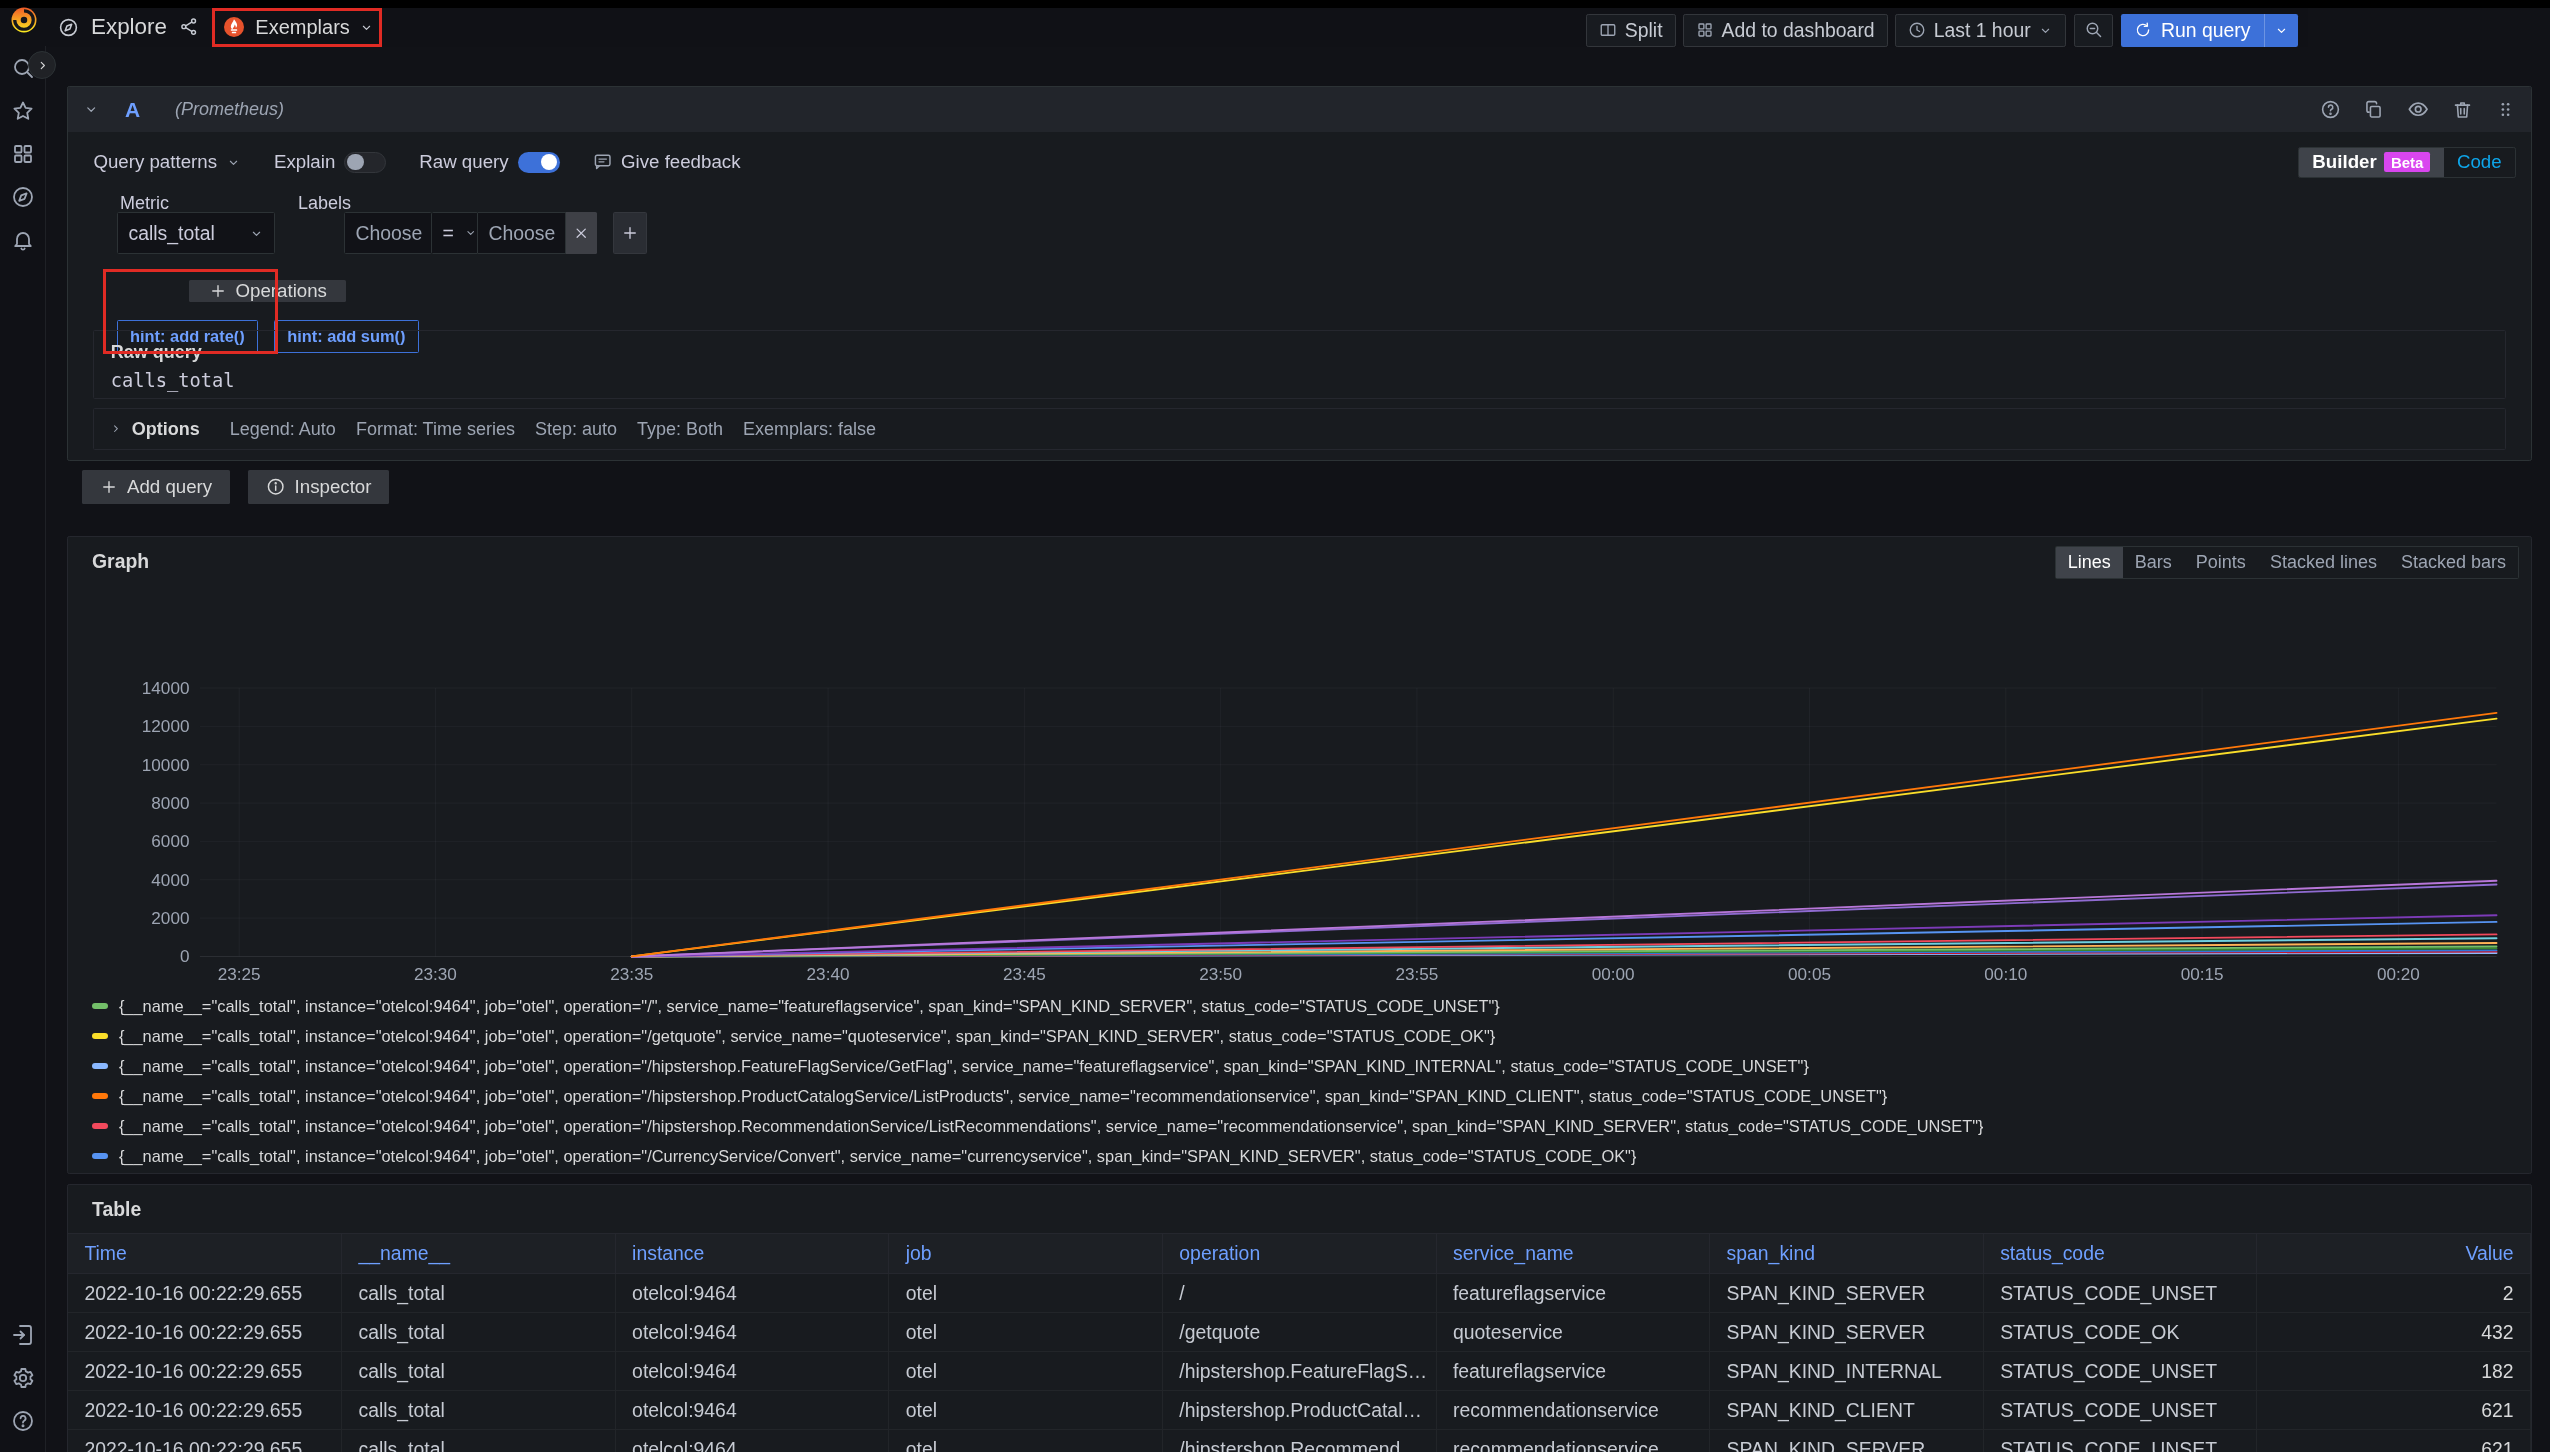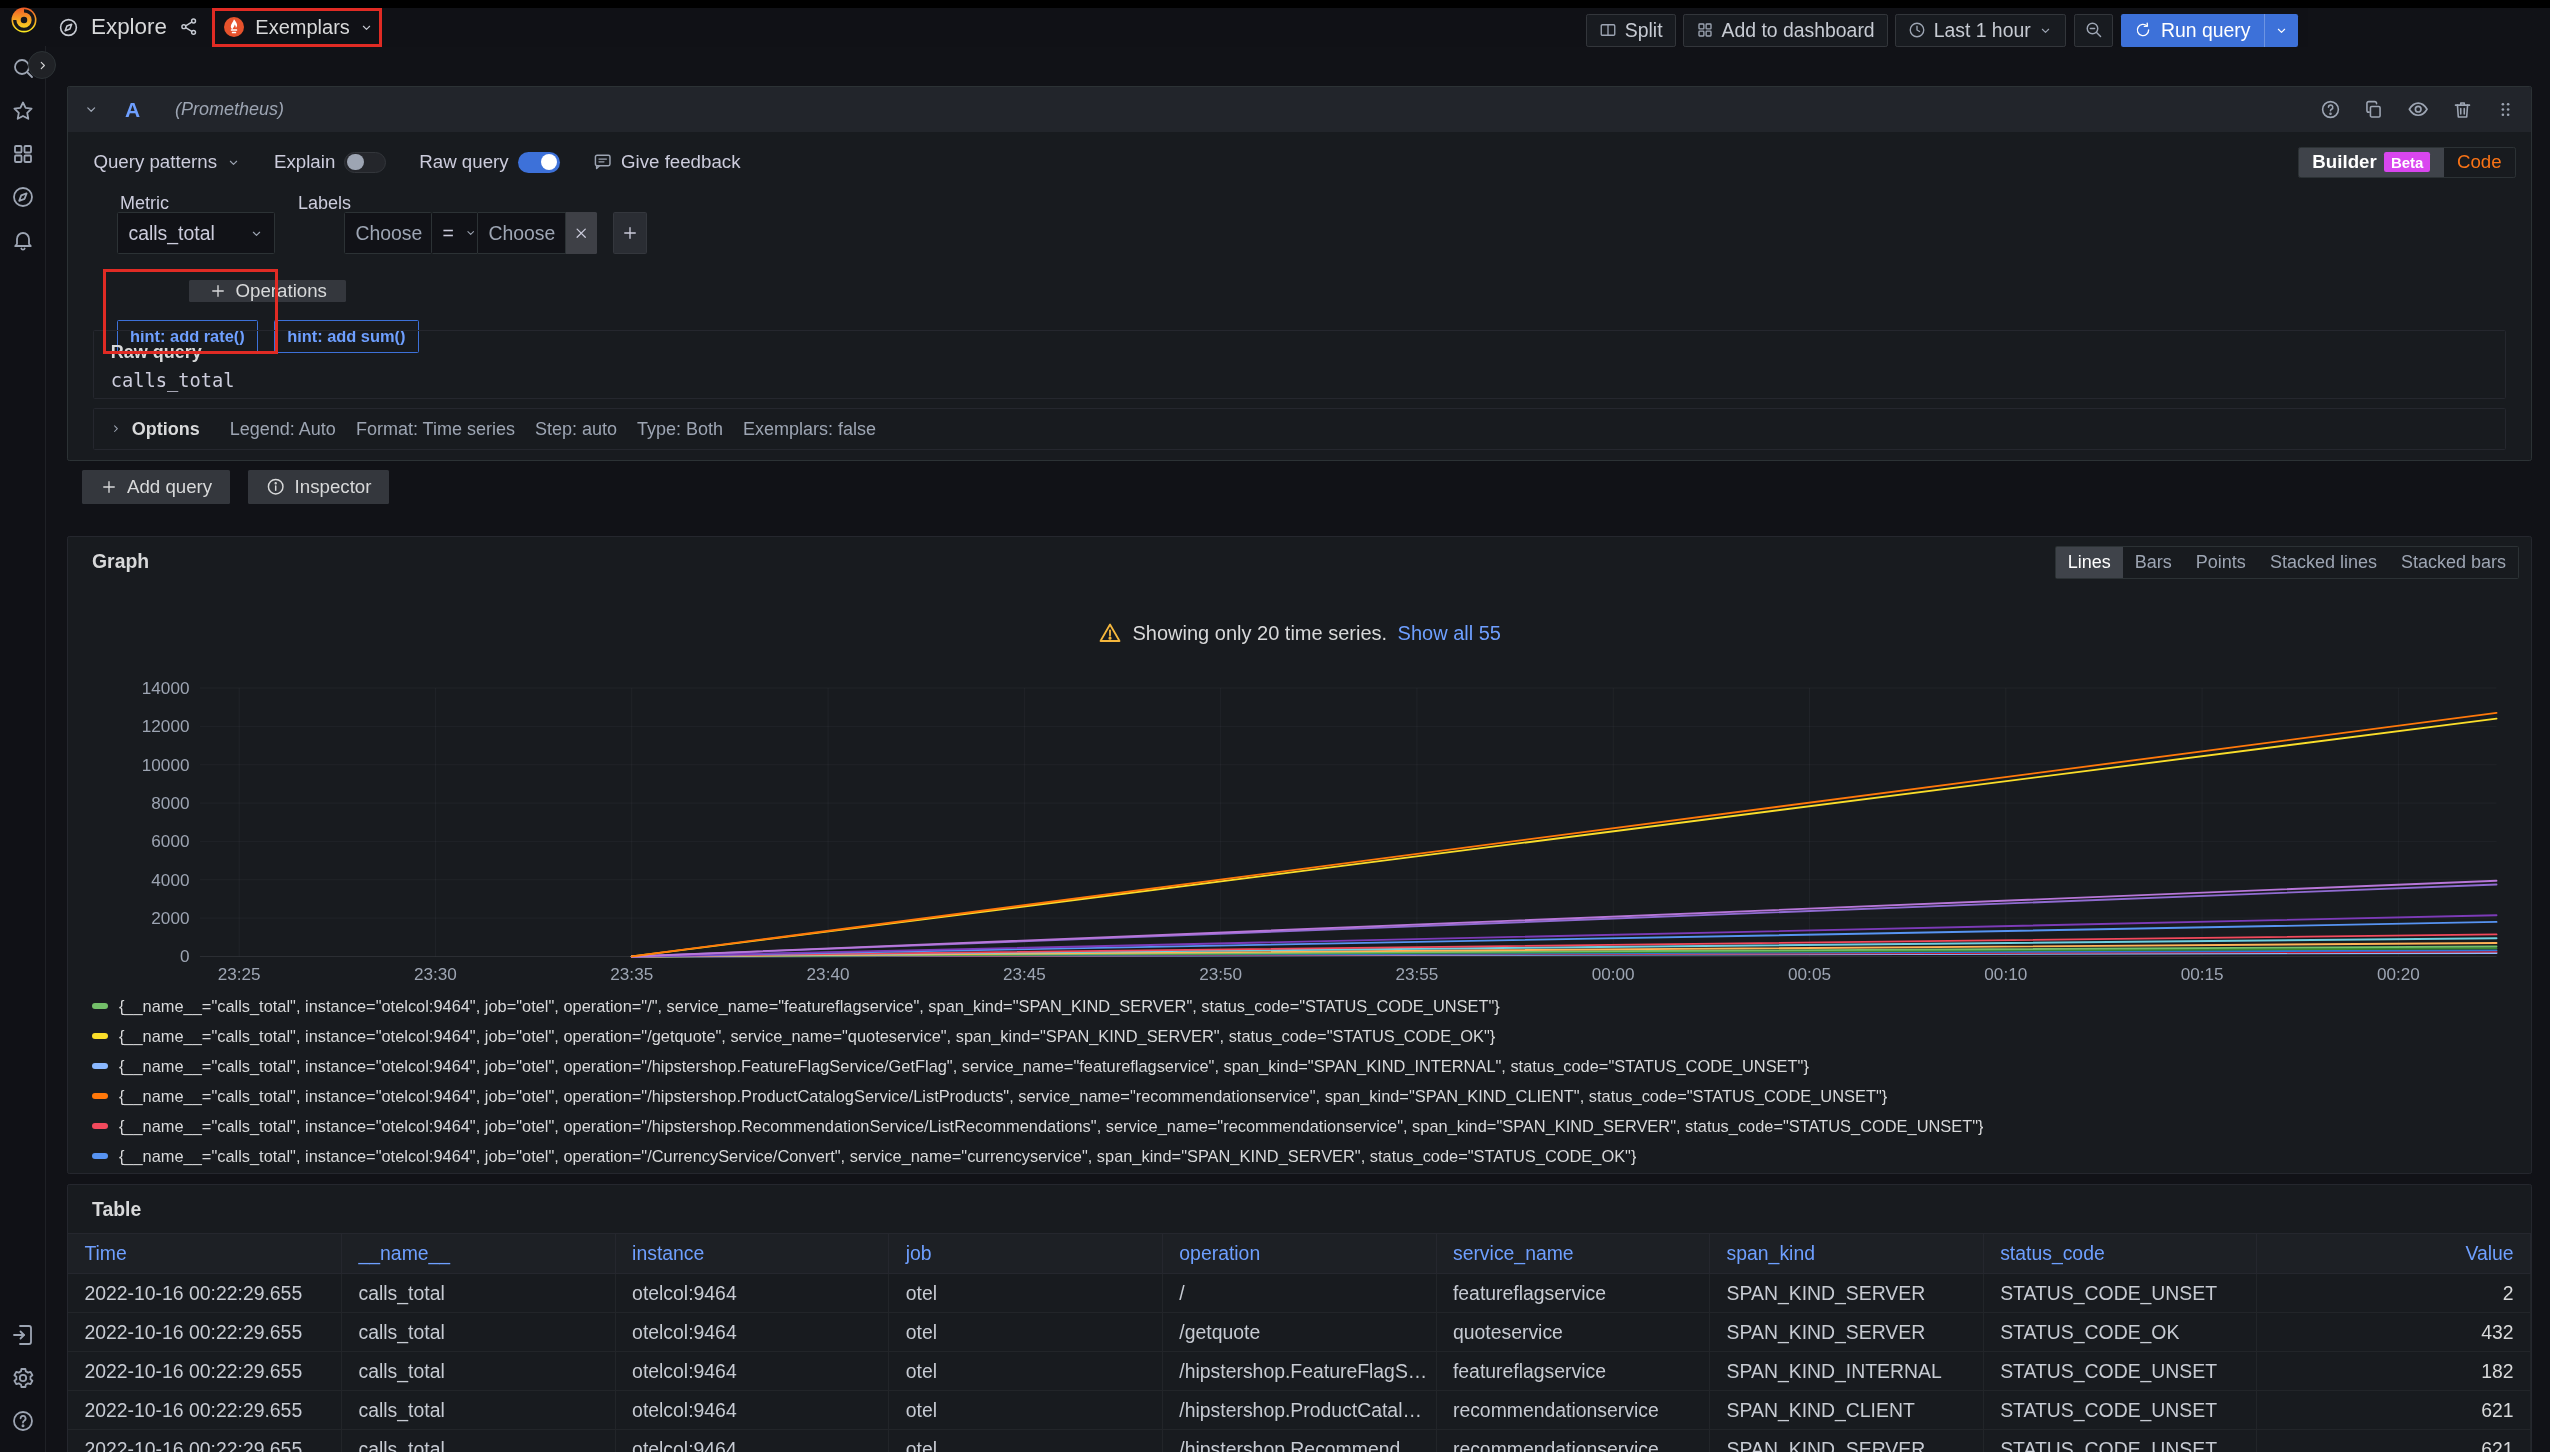--- a/index.html
+++ b/index.html
@@ -49,21 +49,21 @@
   .q-ds { color:#9DA5B3; font-size:18px; font-style:italic; margin-left:20px; }
   .q-header-icons { margin-left:auto; display:flex; align-items:center; gap:22.4px; color:#9DA5B3; }
   .q-toolbar { position:absolute; left:25.4px; right:15px; top:58px; height:34px; display:flex; align-items:center; gap:33px; }
   .q-tool { display:flex; align-items:center; gap:9px; font-size:18.7px; color:#CCCCDC; cursor:pointer; }
   .toggle { width:42px; height:21px; border-radius:10.5px; position:relative; }
   .toggle.off { background:#24262B; border:0.7px solid #33363B; }
   .toggle.off::after { content:""; position:absolute; left:2.2px; top:1.5px; width:16.4px; height:16.4px; border-radius:50%; background:#9DA5B3; }
   .toggle.on { background:#3D71D9; }
   .toggle.on::after { content:""; position:absolute; right:2.2px; top:2.2px; width:16.4px; height:16.4px; border-radius:50%; background:#fff; }
   .builder-group { margin-left:auto; display:flex; align-items:center; border:0.7px solid #2C3235; border-radius:2.2px; height:31px; overflow:hidden; }
-  .builder-seg { display:flex; align-items:center; gap:7.5px; padding:0 13.4px; height:100%; font-size:18.7px; color:#f97316; cursor:pointer; }
+  .builder-seg { display:flex; align-items:center; gap:7.5px; padding:0 13.4px; height:100%; font-size:18.7px; color:#0ea5e9; cursor:pointer; }
   .builder-seg.active { background:#3F434A; color:#fff; font-weight:600; }
   .beta-badge { background:#d946ef; color:#fff; font-size:15px; font-weight:600; padding:1.5px 6.7px; border-radius:2.2px; }
   .field-label { font-size:18px; color:#CCCCDC; font-weight:500; }
   .metric-label { position:absolute; left:52px; top:106px; }
   .labels-label { position:absolute; left:230px; top:106px; }
   .selects-row { position:absolute; left:49px; top:125px; height:42px; display:flex; align-items:stretch; }
   .select { display:flex; align-items:center; justify-content:space-between; gap:10.5px; background:#111217;
     border:0.7px solid #2C3235; border-radius:1.5px; padding:0 10.5px; font-size:19.4px; color:#CCCCDC; cursor:pointer; }
   .select .caret { color:#9DA5B3; }
   .metric-select { width:158px; margin-right:69px; }
@@ -518,31 +518,20 @@
 
 <section class="panel graph-panel">
   <div class="panel-title">Graph</div>
   <div class="graph-modes" id="graph-modes">
       <button class="mode-btn active">Lines</button>
       <button class="mode-btn">Bars</button>
       <button class="mode-btn">Points</button>
       <button class="mode-btn">Stacked lines</button>
       <button class="mode-btn">Stacked bars</button>
     </div>
-  <div class="graph-warning">
-    <span class="icon">
-        <svg viewBox="0 0 24 24" fill="none" stroke="#F5B73D" stroke-width="1.8" stroke-linejoin="round" width="24" height="24">
-          <path d="M12 3.5L2.5 20h19z"></path>
-          <line x1="12" y1="9.5" x2="12" y2="14.5" stroke-linecap="round"></line>
-          <circle cx="12" cy="17.2" r=".7" fill="#F5B73D"></circle>
-        </svg>
-      </span>
-    <span>Showing only 20 time series.</span>
-    <span class="link">Show all 55</span>
-  </div>
   <div class="chart-wrap">
     <svg id="chart-svg" width="2465" height="343" viewBox="0 0 3302 460">
         <line x1="175" y1="415" x2="3255" y2="415" stroke="rgba(204,204,220,0.16)" stroke-width="1"></line>
         <text x="161" y="423" text-anchor="end" font-size="23" fill="#9DA5B3" font-family="Liberation Sans, sans-serif">0</text>
         <line x1="175" y1="363.57142857142856" x2="3255" y2="363.57142857142856" stroke="rgba(204,204,220,0.07)" stroke-width="1"></line>
         <text x="161" y="371.57142857142856" text-anchor="end" font-size="23" fill="#9DA5B3" font-family="Liberation Sans, sans-serif">2000</text>
         <line x1="175" y1="312.1428571428571" x2="3255" y2="312.1428571428571" stroke="rgba(204,204,220,0.07)" stroke-width="1"></line>
         <text x="161" y="320.1428571428571" text-anchor="end" font-size="23" fill="#9DA5B3" font-family="Liberation Sans, sans-serif">4000</text>
         <line x1="175" y1="260.7142857142857" x2="3255" y2="260.7142857142857" stroke="rgba(204,204,220,0.07)" stroke-width="1"></line>
         <text x="161" y="268.7142857142857" text-anchor="end" font-size="23" fill="#9DA5B3" font-family="Liberation Sans, sans-serif">6000</text>

